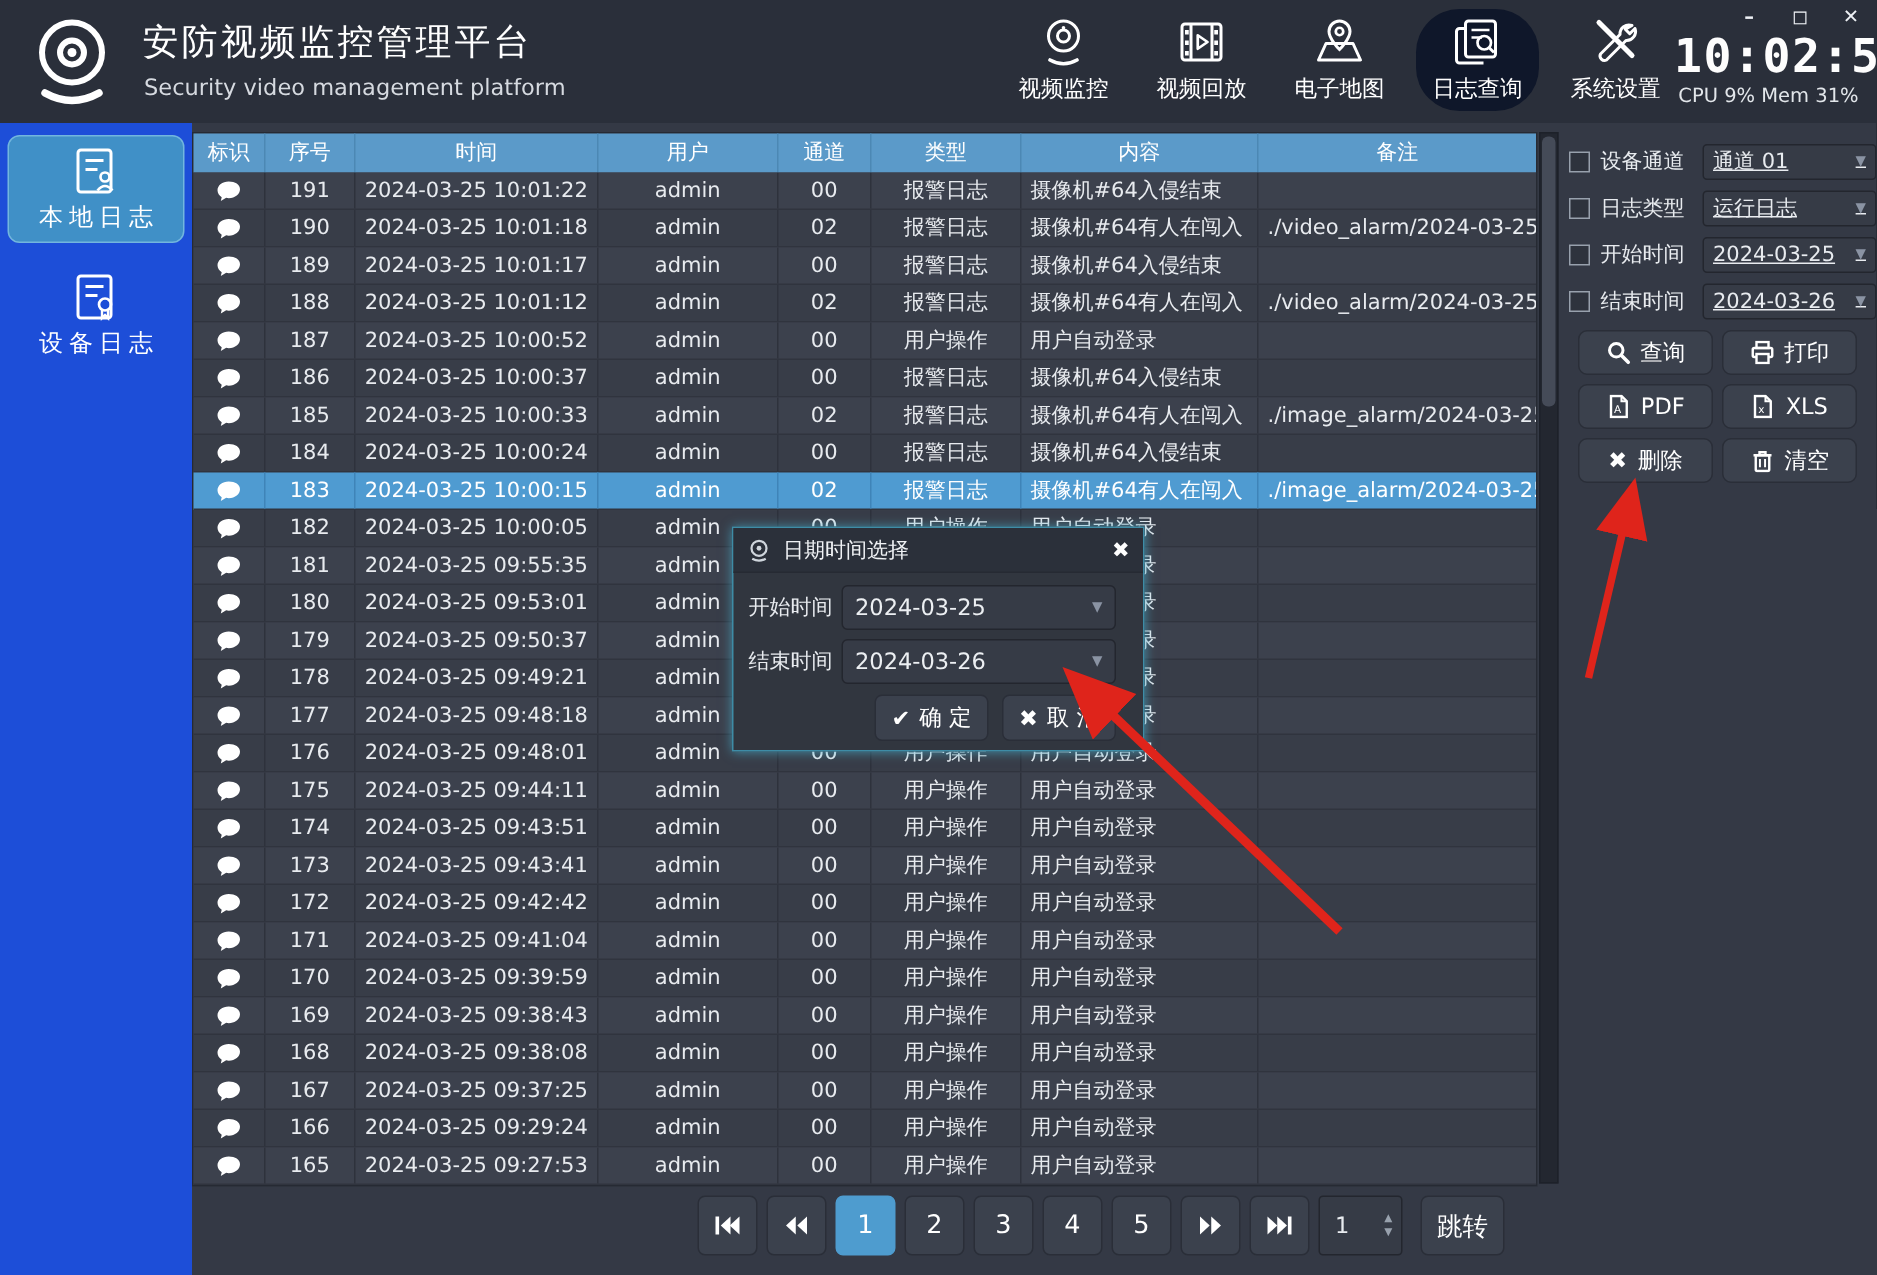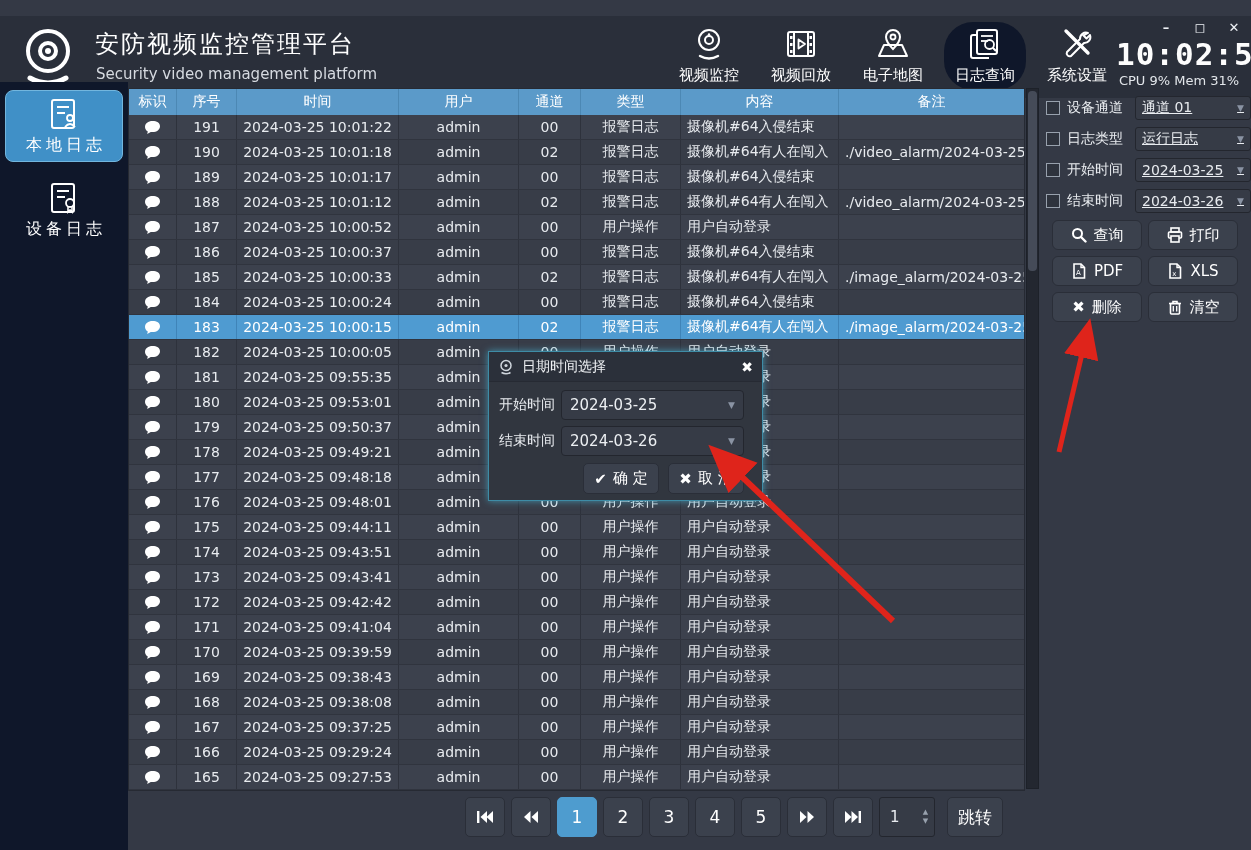--- a/index.html
+++ b/index.html
@@ -2,21 +2,21 @@
 <html><head>
 <meta charset="utf-8">
 <style>
   * { margin:0; padding:0; box-sizing:border-box; }
   html,body { background:#20242c; }
   body { font-family:"DejaVu Sans","Liberation Sans",sans-serif; }
   #stage { position:relative; width:1251px; height:850px; overflow:hidden;
            background:#343945; color:#e9ecf0; }
 
   
-  .header { position:absolute; left:0; top:16px; width:1251px; height:82px; background:#2a2f3a; }
+  .header { position:absolute; left:0; top:0; width:1251px; height:82px; background:#2a2f3a; }
   .logo { position:absolute; left:18px; top:10px; width:60px; height:62px; }
   .app-title { position:absolute; left:95px; top:12px; font-size:24px; color:#ffffff; letter-spacing:2px; }
   .app-sub { position:absolute; left:96px; top:49px; font-size:15px; color:#d6dae0; }
 
   .nav { position:absolute; left:668px; top:6px; height:72px; display:flex; gap:10px; }
   .nav-item { width:82px; height:68px; display:flex; flex-direction:column; align-items:center;
               justify-content:center; gap:5px; border-radius:5px; cursor:pointer; }
   .nav-item.active { background:#0f172a;border-radius:29px; }
   .nav-item .nicon { width:34px; height:34px; }
   .nav-item .nlabel { font-size:15px; color:#ffffff; white-space:nowrap; }
@@ -24,21 +24,21 @@
   .winctl { position:absolute; right:8px; top:4px; display:flex; gap:16px; }
   .winbtn { width:18px; height:16px; color:#eef1f5; font-size:13px; line-height:16px;
             text-align:center; cursor:pointer; font-weight:bold; }
   .clock { position:absolute; right:5px; top:20px; width:130px; text-align:center;
            font-family:"DejaVu Sans Mono","Liberation Mono",monospace;
            font-size:31px; font-weight:bold; color:#fdfdfd; letter-spacing:1px; }
   .sysload { position:absolute; right:6px; top:57px; width:132px; text-align:center;
              font-size:13px; color:#e2e6ea; white-space:nowrap; }
 
   
-  .sidebar { position:absolute; left:0; top:82px; width:128px; height:768px; background:#0f172a; }
+  .sidebar { position:absolute; left:0; top:82px; width:128px; height:768px; background:#1d4ed8; }
   .side-item { position:absolute; left:5px; width:118px; height:72px; border-radius:8px;
                display:flex; flex-direction:column; align-items:center; justify-content:center;
                gap:4px; cursor:pointer; }
   .side-item .sicon { width:34px; height:34px; }
   .side-item .slabel { font-size:16px; color:#ffffff; letter-spacing:4px; text-indent:4px; white-space:nowrap; }
   .side-item.active { background:#4090c7; border:1px solid #72b6de; }
 
   
   .table { position:absolute; left:128px; top:88px; width:897px; background:#3b404c;
            border:1px solid #262a33; }

